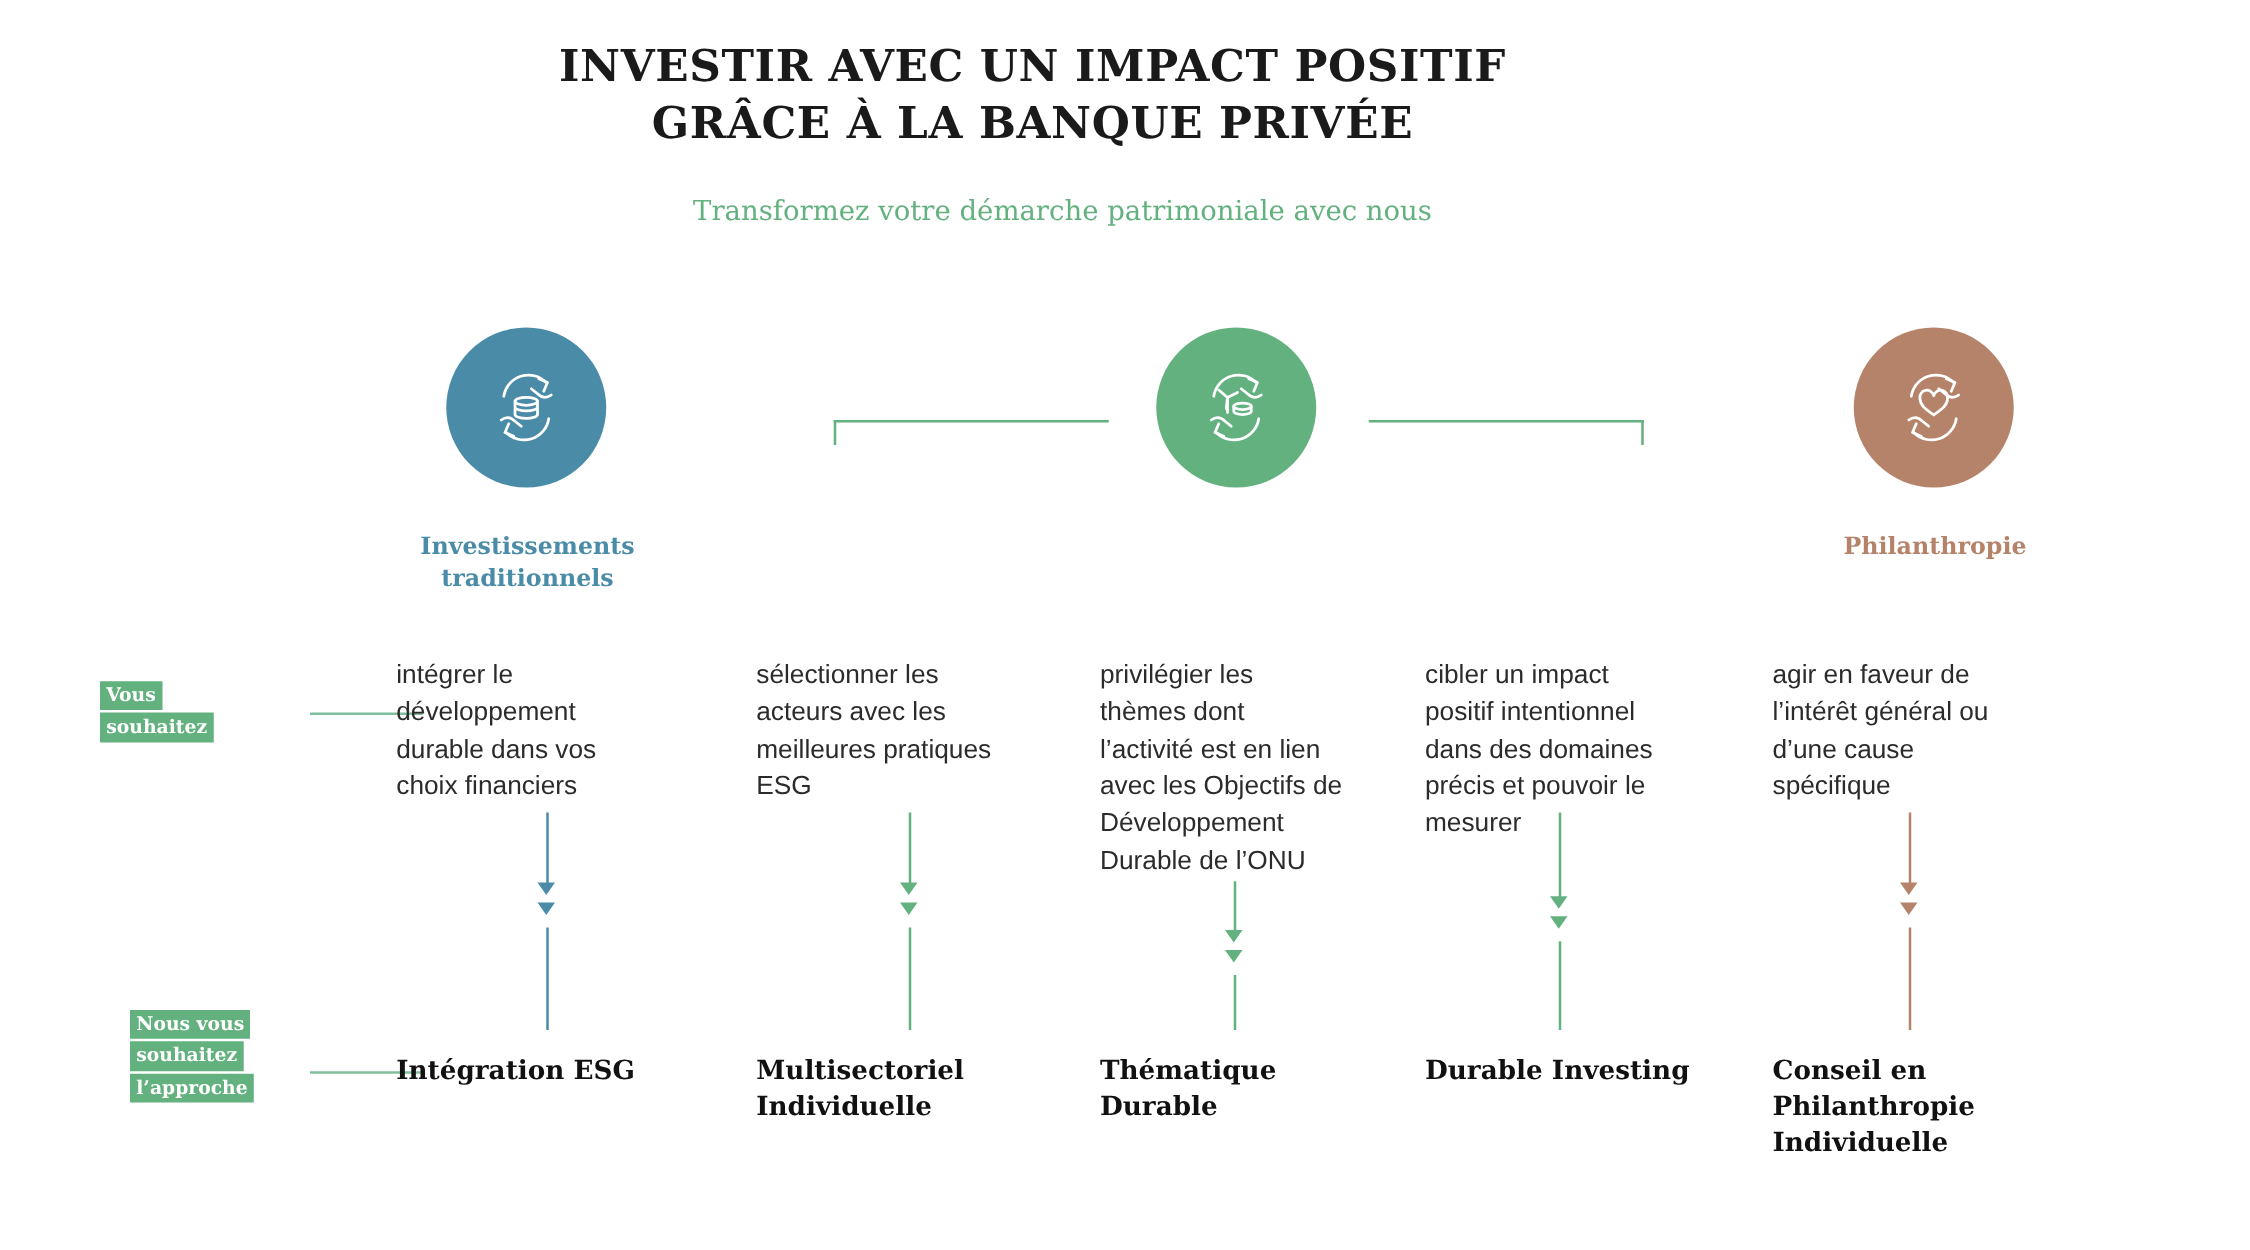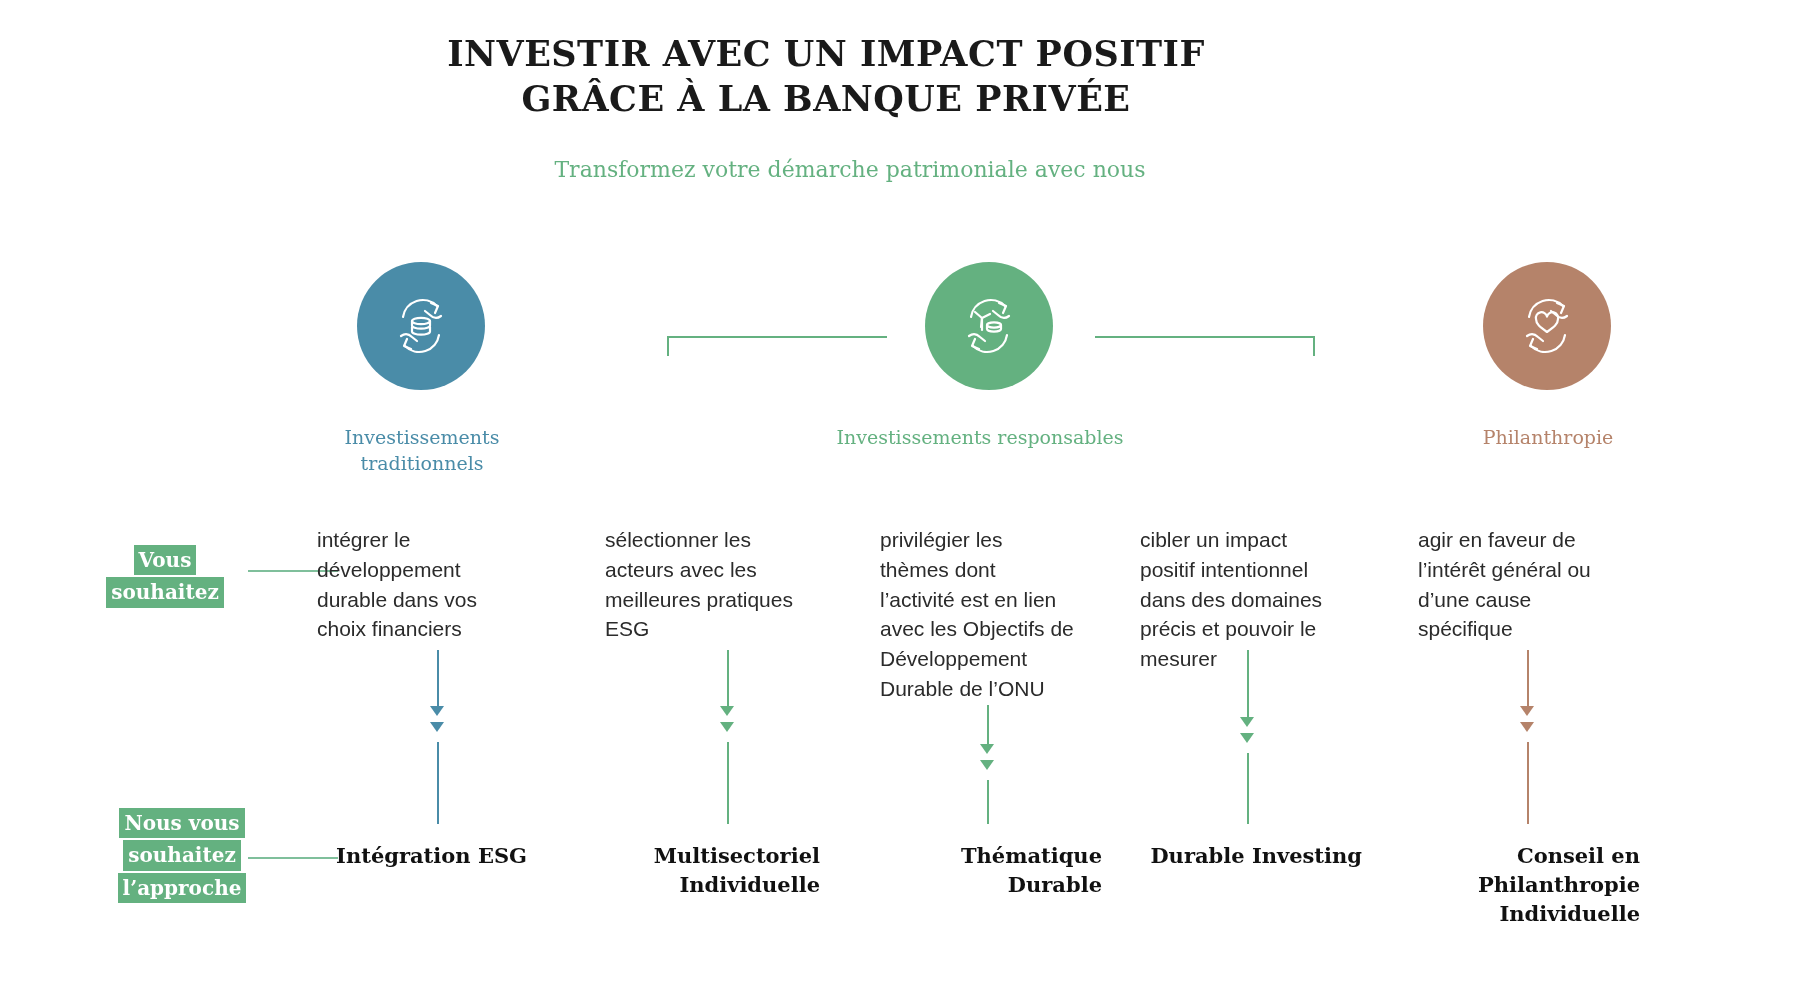--- a/index.html
+++ b/index.html
@@ -52,45 +52,44 @@
     height: 128px;
     border-radius: 50%;
     display: flex;
     align-items: center;
     justify-content: center;
   }
   .cat-label {
     position: absolute;
     text-align: center;
     font-family: "DejaVu Serif", serif;
-    font-weight: normal;
+    font-weight: bold;
     font-size: 19px;
     line-height: 1.35;
     white-space: pre-line;
   }
   .bracket-h {
     position: absolute;
     height: 2px;
     background: #64b180;
   }
   .bracket-v {
     position: absolute;
     width: 2px;
     background: #64b180;
   }
 
   
   .row-label {
     position: absolute;
     font-family: "DejaVu Serif", serif;
     font-weight: bold;
-    font-size: 20px;
+    font-size: 15px;
     line-height: 1.42;
     color: #ffffff;
-    text-align: center;
   }
   .row-label span {
     background: #64b180;
     padding: 1px 5px;
     display: inline-block;
     margin-bottom: 2px;
   }
   .row-connector {
     position: absolute;
     height: 2px;
@@ -101,21 +100,21 @@
   .wish {
     position: absolute;
     text-align: left;
     font-size: 21px;
     line-height: 1.42;
     color: #2b2b2b;
     white-space: pre-line;
   }
   .approach-title {
     position: absolute;
-    text-align: right;
+    text-align: left;
     font-family: "DejaVu Serif", serif;
     font-weight: bold;
     font-size: 21px;
     line-height: 1.38;
     color: #111111;
     white-space: pre-line;
   }
   .approach-note {
     position: absolute;
     text-align: center;
@@ -181,21 +180,20 @@
         <path d="M33 32 l-7 -6"></path>
         <path d="M33 32 l8 -4"></path>
         <path d="M33 32 l-1 9"></path>
         <ellipse cx="45" cy="39" rx="7" ry="2.6"></ellipse>
         <path d="M38 39 v4 a7 2.6 0 0 0 14 0 v-4"></path>
         <path d="M20 50 c4 -3 8 -2 11 1 l5 4"></path>
         <path d="M60 30 c-4 3 -8 2 -11 -1 l-5 -4"></path>
       </g>
     </svg>
   </div>
-  <div class="cat-label" style="left:740px; top:425px; width:480px; color:#64b180;">Investissements responsables</div>
 
   <div class="circle" style="left:1483px; top:262px; background:#b5836a;">
     <svg width="80" height="80" viewBox="0 0 80 80">
       <g fill="none" stroke="#ffffff" stroke-width="2.2" stroke-linecap="round" stroke-linejoin="round">
         <path d="M22 31 a20 20 0 0 1 34 -11"></path>
         <path d="M58 49 a20 20 0 0 1 -34 11"></path>
         <path d="M50 17 l7 3 -3 7"></path>
         <path d="M30 63 l-7 -3 3 -7"></path>
         <path d="M40 46 c-7 -5 -11 -8 -11 -13 a5.5 5.5 0 0 1 11 -2.4 a5.5 5.5 0 0 1 11 2.4 c0 5 -4 8 -11 13 z"></path>
         <path d="M20 50 c4 -3 8 -2 11 1 l5 4"></path>

